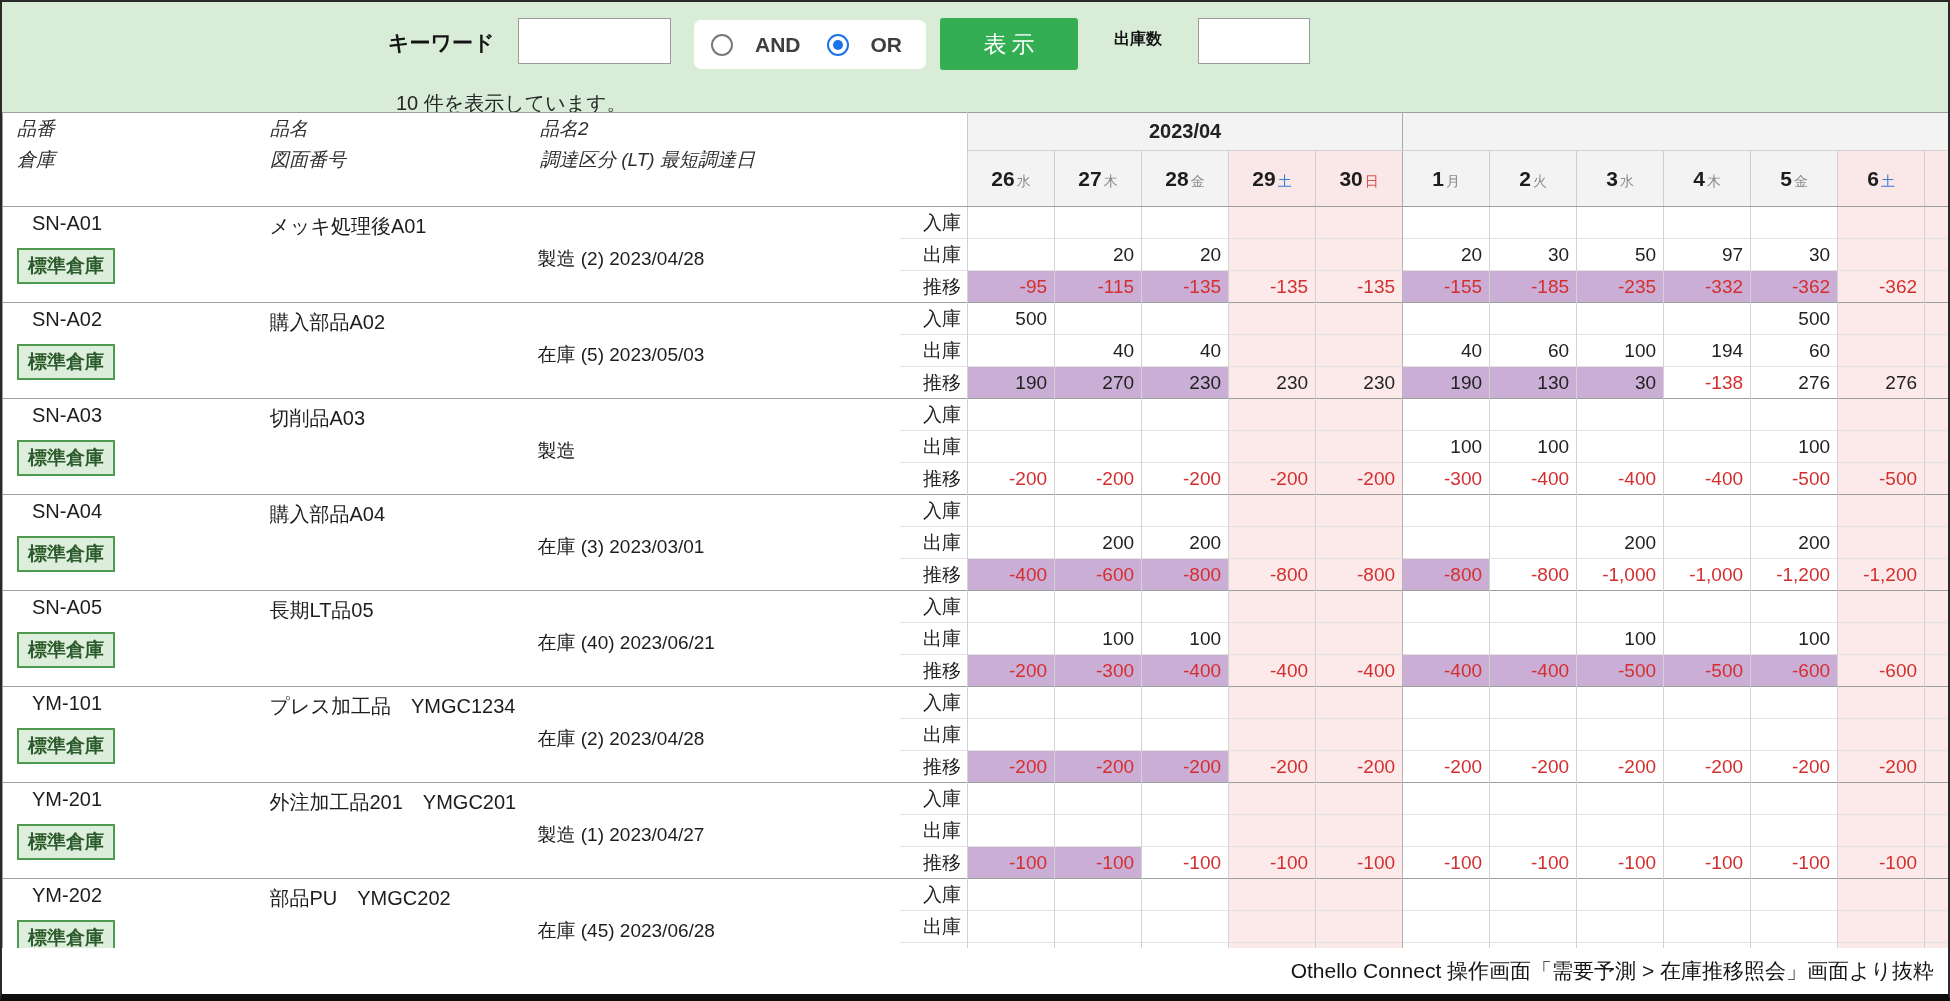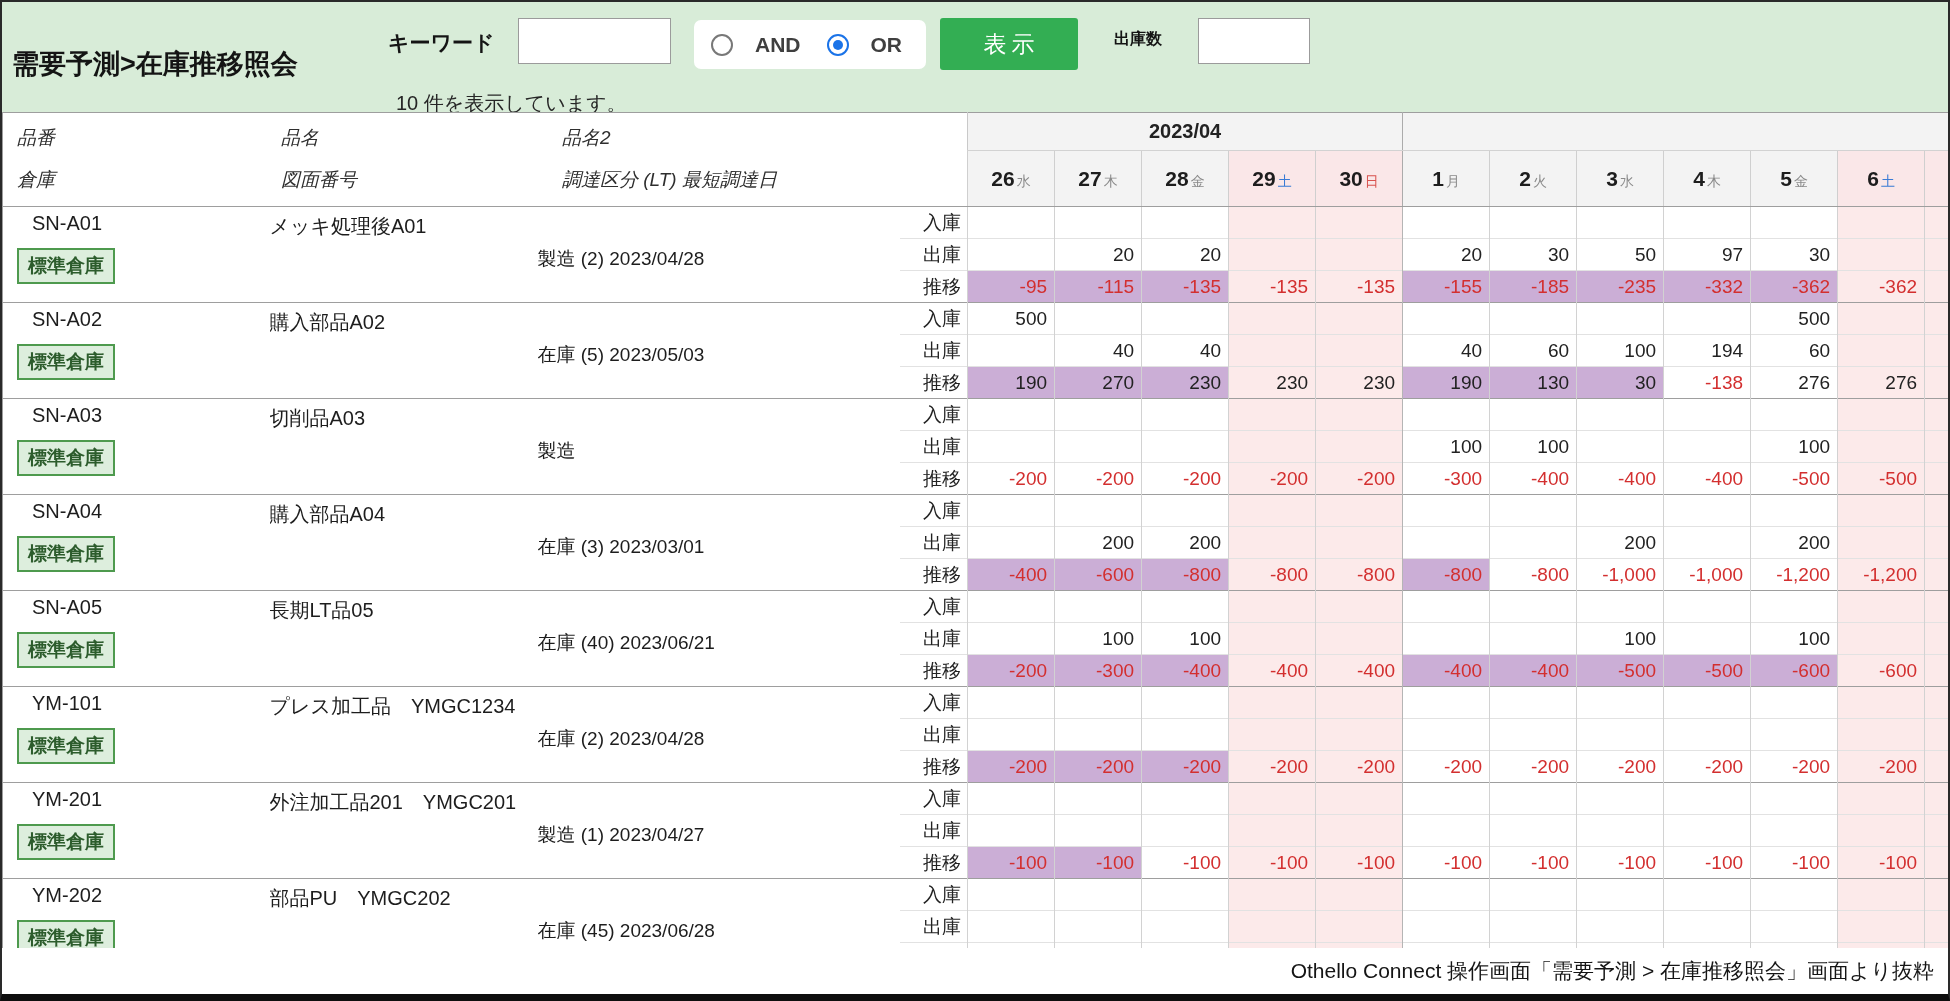--- a/index.html
+++ b/index.html
@@ -31,21 +31,21 @@
   .radio-text{font-size:21px;font-weight:600;color:#3f3f3f;}
   .show-btn{position:absolute;left:938px;top:16px;width:138px;height:52px;background:var(--accent-green);color:#fff;font-size:23px;font-weight:400;border:none;border-radius:3px;letter-spacing:5px;padding-left:5px;cursor:pointer;font-family:inherit;display:flex;align-items:center;justify-content:center;}
   .sk-label{position:absolute;left:1112px;top:27px;font-size:16px;font-weight:700;color:#141414;}
   .sk-input{left:1196px;top:16px;width:112px;height:46px;}
   .result-count{position:absolute;left:394px;top:88px;font-size:20px;color:#262626;}
   
   .tbl-wrap{position:relative;}
   table.main{border-collapse:collapse;table-layout:fixed;width:1948px;background:#fff;font-size:19px;color:#222;border:1px solid #9e9e9e;}
   th,td{overflow:hidden;white-space:nowrap;}
   .left-head{background:#fff;vertical-align:top;text-align:left;font-weight:400;border-bottom:1px solid #9e9e9e;}
-  .lh-grid{display:grid;grid-template-columns:267px 268px 1fr;padding-top:9px;gap:11px;}
+  .lh-grid{display:grid;grid-template-columns:267px 268px 1fr;padding-top:0;}
   .lh-item{font-style:italic;font-size:19px;color:#2e2e2e;line-height:31px;}
   .lh-c1{padding-left:14px;}
   .lh-c3{padding-left:2px;}
   .month-cell{height:38px;background:#f3f3f3;text-align:center;font-size:20px;font-weight:600;color:#222;border-left:1px solid #c9c9c9;border-bottom:1px solid #d2d2d2;}
   .month-may{border-left:1px solid #ababab;}
   .dh{height:56px;background:#f3f3f3;text-align:center;vertical-align:middle;border-left:1px solid #cfcfcf;border-bottom:1px solid #9e9e9e;}
   .dh.wke-h{background:var(--header-weekend-pink);}
   .dh.mstart{border-left:1px solid #ababab;}
   .dnum{font-size:21px;font-weight:700;color:#1d1d1d;}
   .dwd{font-size:14px;margin-left:2px;color:#8a8a8a;}
@@ -68,21 +68,20 @@
   
   .caption-strip{position:absolute;left:0;right:0;bottom:0;height:46px;background:#fff;display:flex;align-items:center;justify-content:flex-end;padding-right:14px;}
   .caption-text{font-size:21px;color:#151515;}
 </style>
 </head>
 <body>
 
 <div class="frame">
 
   <div class="topbar">
-    <div class="page-title">需要予測&gt;在庫推移照会</div>
     <div class="kw-label">キーワード</div>
     <input type="text" class="text-input kw-input" value="" style="">
     <div class="radio-pill">
       <span class="radio-opt">
         <span class="radio"></span>
         <span class="radio-text">AND</span>
       </span>
       <span class="radio-opt">
         <span class="radio selected"></span>
         <span class="radio-text">OR</span>

